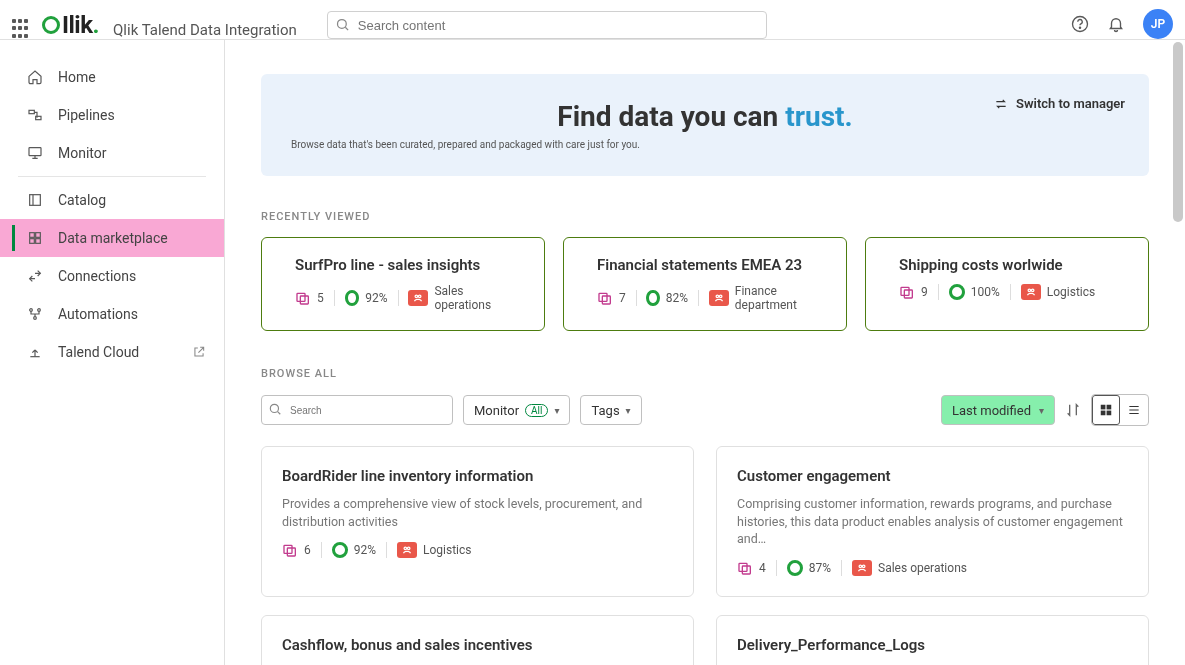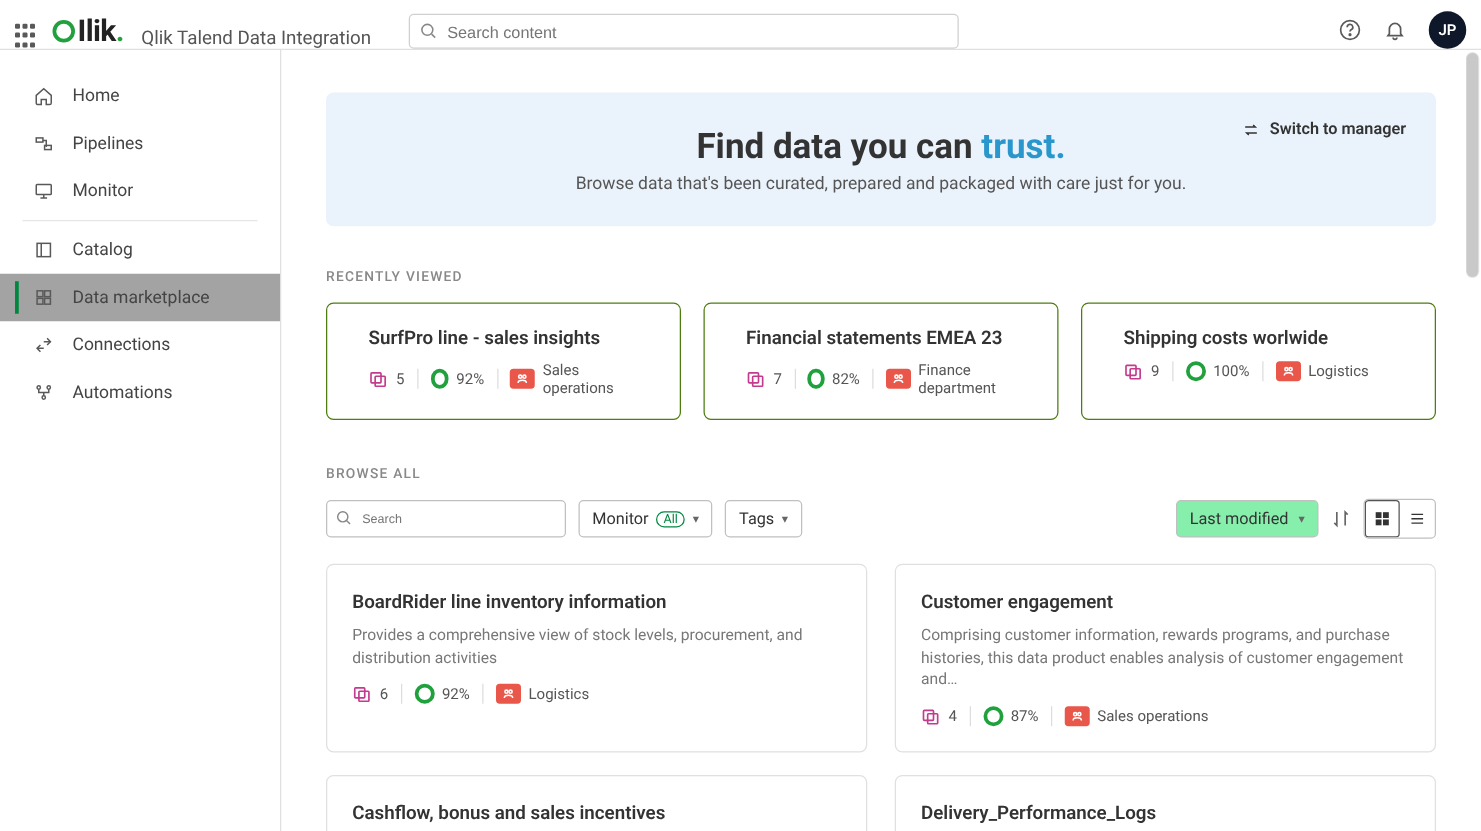--- a/index.html
+++ b/index.html
@@ -37,42 +37,42 @@
   border-radius: 4px;
   padding: 0 10px 0 30px;
   font-size: 13px;
   color: #555;
   background: #fff;
 }
 .search-global { position: relative; }
 .search-global .sicon { position: absolute; left: 8px; top: 6px; color: #888; }
 .topbar-spacer { flex: 1; }
 .topbar-right { display: flex; align-items: center; gap: 18px; }
-.avatar { width: 30px; height: 30px; border-radius: 50%; background: #0f172a; color: #fff; display: flex; align-items: center; justify-content: center; font-size: 12px; font-weight: 600; }
+.avatar { width: 30px; height: 30px; border-radius: 50%; background: #3b82f6; color: #fff; display: flex; align-items: center; justify-content: center; font-size: 12px; font-weight: 600; }
 .icon-btn { cursor: pointer; color: #595959; }
 
 .layout { display: flex; height: calc(665px - 40px); }
 .sidebar {
   width: 225px;
   border-right: 1px solid #e0e0e0;
   padding-top: 18px;
 }
 .side-item {
   display: flex;
   align-items: center;
   gap: 14px;
   height: 38px;
   padding: 0 18px 0 26px;
   color: #444;
   font-size: 14px;
   cursor: pointer;
   position: relative;
 }
 .side-item.active {
-  background: #a3a3a3;
+  background: #f9a8d4;
 }
 .side-item.active::before {
   content: '';
   position: absolute;
   left: 12px;
   top: 6px;
   bottom: 6px;
   width: 3px;
   background: #00883f;
 }
@@ -107,22 +107,22 @@
   cursor: pointer;
 }
 .hero h1 {
   text-align: center;
   font-size: 28px;
   font-weight: 700;
   color: #333;
 }
 .hero h1 .trust { color: #2996cc; }
 .hero p {
-  text-align: center;
-  font-size: 14px;
+  text-align: left;
+  font-size: 10px;
   color: #555;
   margin-top: 6px;
 }
 
 .section-label {
   font-size: 11px;
   letter-spacing: 1px;
   color: #888;
   font-weight: 500;
   margin-bottom: 14px;
@@ -321,20 +321,35 @@
       <span class="side-icon">
           <svg width="16" height="16" viewBox="0 0 24 24" fill="none" stroke="currentColor" stroke-width="1.8">
             <circle cx="6" cy="6" r="2"></circle>
             <circle cx="18" cy="6" r="2"></circle>
             <circle cx="12" cy="18" r="2"></circle>
             <path d="M6 8v4h12V8M12 12v4"></path>
           </svg>
         </span>
       <span>Automations</span>
     </div>
+    <div class="side-item">
+      <span class="side-icon">
+          <svg width="16" height="16" viewBox="0 0 24 24" fill="none" stroke="currentColor" stroke-width="1.8">
+            <path d="M12 19V9M12 9l-4 4M12 9l4 4"></path>
+            <path d="M5 19h14"></path>
+          </svg>
+        </span>
+      <span>Talend Cloud</span>
+      <span class="ext-icon">
+          <svg width="14" height="14" viewBox="0 0 24 24" fill="none" stroke="currentColor" stroke-width="1.8">
+            <path d="M14 4h6v6M20 4l-9 9"></path>
+            <path d="M19 14v5H5V5h5"></path>
+          </svg>
+        </span>
+    </div>
   </div>
 
   <div class="content">
 
     <div class="hero">
       <div class="hero-switch">
         <span>
             <svg width="14" height="14" viewBox="0 0 24 24" fill="none" stroke="currentColor" stroke-width="2">
               <path d="M4 8h14l-3-3M20 16H6l3 3"></path>
             </svg>

